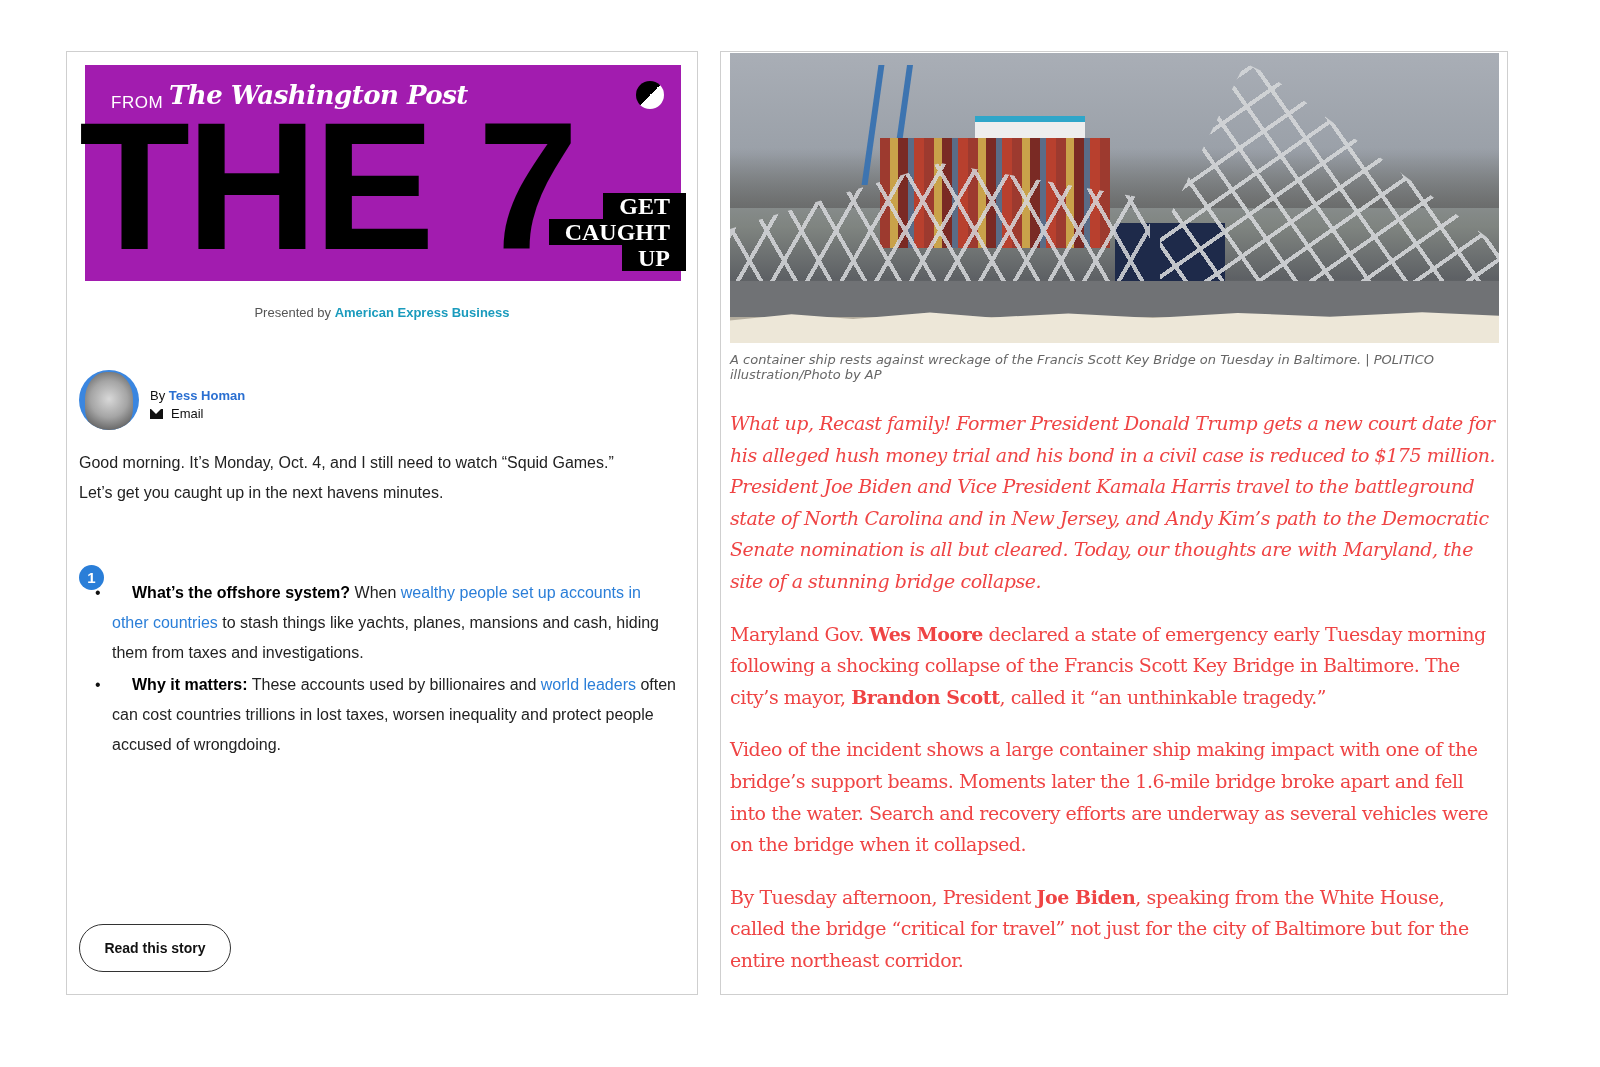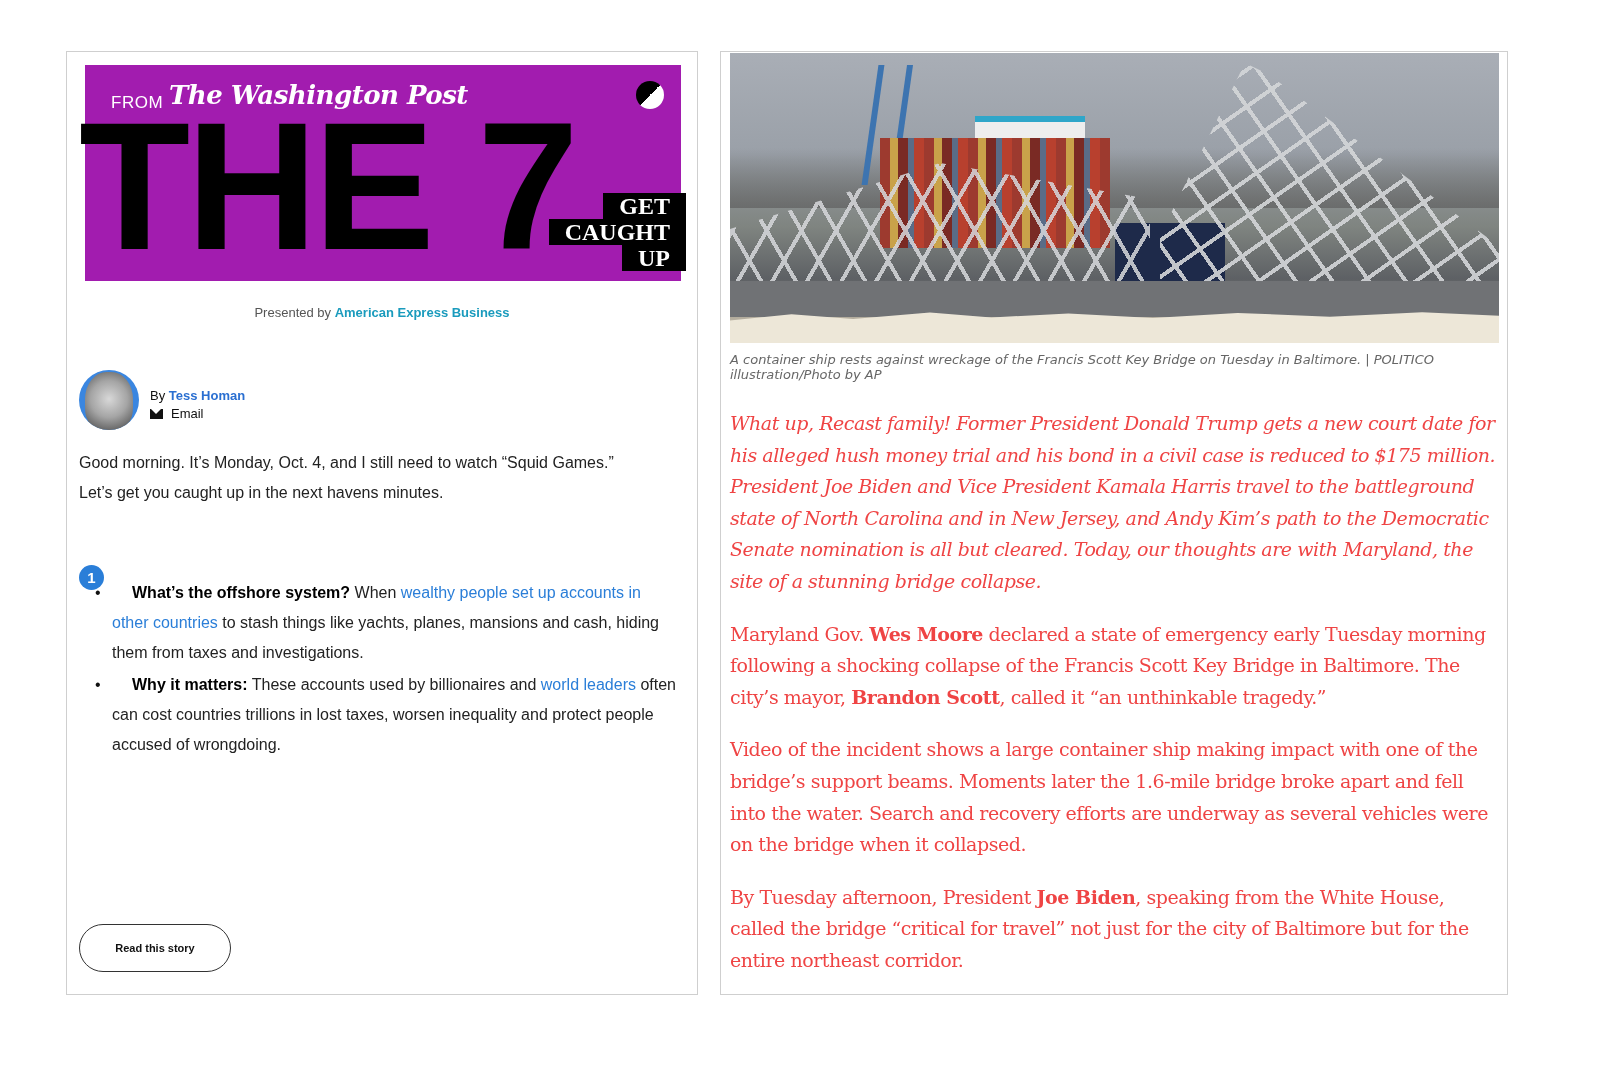--- a/index.html
+++ b/index.html
@@ -74,21 +74,21 @@
     background: #2a7ed8; color: #fff; font-size: 15px; text-align: center; line-height: 25px;
   }
   .bullets { margin-top: 14px; list-style: none; }
   .bullets li { position: relative; padding-left: 33px; font-size: 16px; line-height: 30px; color: #222; margin-bottom: 2px; }
   .bullets li::before { content: "\2022"; position: absolute; left: 16px; top: 0; color: #111; font-size: 16px; }
   .bullets b { color: #000; margin-left: 20px; }
   .lnk { color: #2a7ed8; }
   .read-btn {
     position: absolute; left: 12px; top: 872px; width: 152px; height: 48px;
     border: 1px solid #333; border-radius: 24px; background: #fff;
-    font-size: 11px; font-weight: bold; color: #111; text-align: center; line-height: 46px;
+    font-size: 14px; font-weight: bold; color: #111; text-align: center; line-height: 46px;
     font-family: "Liberation Sans", sans-serif;
   }
 
   
   .panel-right {
     position: absolute; left: 720px; top: 51px; width: 788px; height: 944px;
     border: 1px solid #cfcfcf; background: #fff;
   }
   .photo {
     position: absolute; left: 9px; top: 1px; width: 769px; height: 290px; overflow: hidden;

